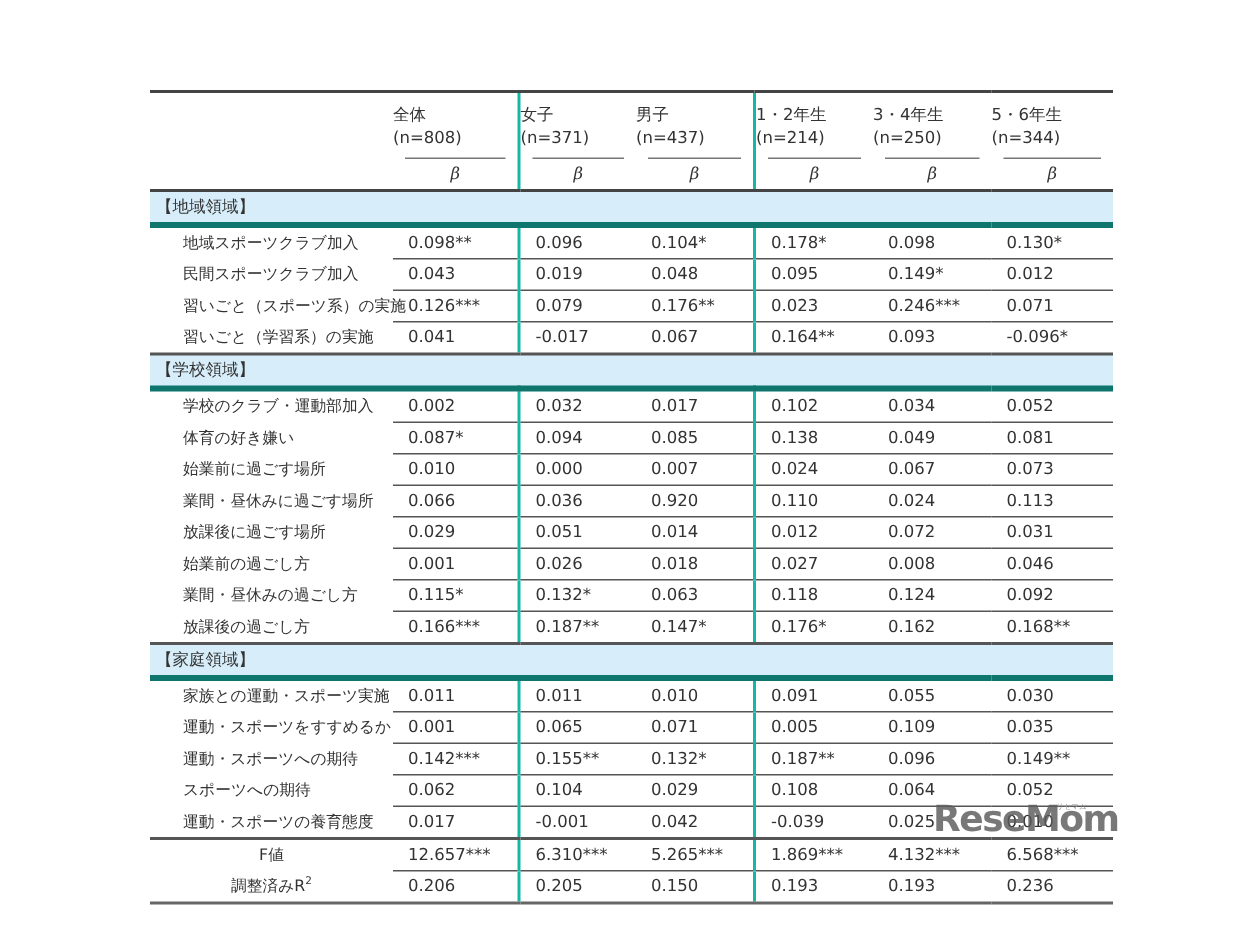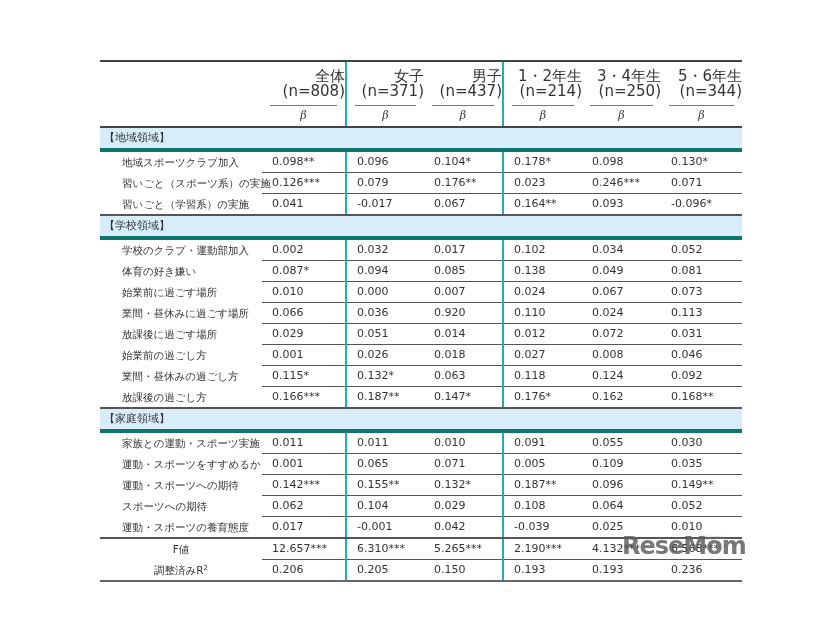--- a/index.html
+++ b/index.html
@@ -9,21 +9,21 @@
          border-collapse: collapse; table-layout: fixed; font-size: 11px; }
   .tbl td, .tbl th { padding: 0; height: 20px; line-height: 20px; font-weight: normal; white-space: nowrap; }
   col.c-label { width: 162px; }
   col.c-all { width: 84px; }
   col.c-g { width: 78px; }
   col.c-b { width: 79px; }
   col.c-y12 { width: 79px; }
   col.c-y34 { width: 79px; }
   col.c-y56 { width: 81px; }
   .top-border td { border-top: 2px solid #444; height: 0; line-height: 0; padding: 0; }
-  .hdr td { height: 44px; line-height: 15px; text-align: right; vertical-align: middle; font-size: 15px; }
+  .hdr td { height: 44px; line-height: 15px; text-align: left; vertical-align: middle; font-size: 11px; }
   .hdr td .inner { display: inline-block; }
   .hdr td.numcell { position: relative; }
   .hdr td.numcell::after { content: ""; position: absolute; left: 8px; right: 8px; bottom: 0; border-bottom: 1.5px solid #777; }
   .beta td { height: 20px; text-align: center; font-style: italic; font-family: "DejaVu Serif", serif; font-size: 11px; border-bottom: 2px solid #444; }
   .sec td { background: #d7eefa; height: 20px; border-bottom: 4px solid #0f766e; padding-left: 4px; font-size: 11px; }
   .row td { height: 20px; text-align: left; }
   .row td.lbl { padding-left: 22px; font-size: 10.5px; }
   .row td.v { padding-left: 10px; border-bottom: 1px solid #555; font-size: 11px; }
   .row.last td { border-bottom: 2px solid #555; }
   .sep-l { border-left: 2px solid #14b8a6; }
@@ -78,20 +78,29 @@
       <tr class="row">
         <td class="lbl">地域スポーツクラブ加入</td>
         <td class="v">0.098**</td>
         <td class="v sep-l">0.096</td>
         <td class="v">0.104*</td>
         <td class="v sep-l">0.178*</td>
         <td class="v">0.098</td>
         <td class="v">0.130*</td>
       </tr>
       <tr class="row">
+        <td class="lbl">民間スポーツクラブ加入</td>
+        <td class="v">0.043</td>
+        <td class="v sep-l">0.019</td>
+        <td class="v">0.048</td>
+        <td class="v sep-l">0.095</td>
+        <td class="v">0.149*</td>
+        <td class="v">0.012</td>
+      </tr>
+      <tr class="row">
         <td class="lbl">習いごと（スポーツ系）の実施</td>
         <td class="v">0.126***</td>
         <td class="v sep-l">0.079</td>
         <td class="v">0.176**</td>
         <td class="v sep-l">0.023</td>
         <td class="v">0.246***</td>
         <td class="v">0.071</td>
       </tr>
       <tr class="row last">
         <td class="lbl">習いごと（学習系）の実施</td>
@@ -223,21 +232,21 @@
         <td class="v">0.042</td>
         <td class="v sep-l">-0.039</td>
         <td class="v">0.025</td>
         <td class="v">0.010</td>
       </tr>
       <tr class="stat first">
         <td class="lbl"><span>F値</span></td>
         <td class="v">12.657***</td>
         <td class="v sep-l">6.310***</td>
         <td class="v">5.265***</td>
-        <td class="v sep-l">2.190***</td>
+        <td class="v sep-l">1.869***</td>
         <td class="v">4.132***</td>
         <td class="v">6.568***</td>
       </tr>
       <tr class="stat bottom">
         <td class="lbl"><span>調整済みR</span><sup>2</sup></td>
         <td class="v">0.206</td>
         <td class="v sep-l">0.205</td>
         <td class="v">0.150</td>
         <td class="v sep-l">0.193</td>
         <td class="v">0.193</td>

